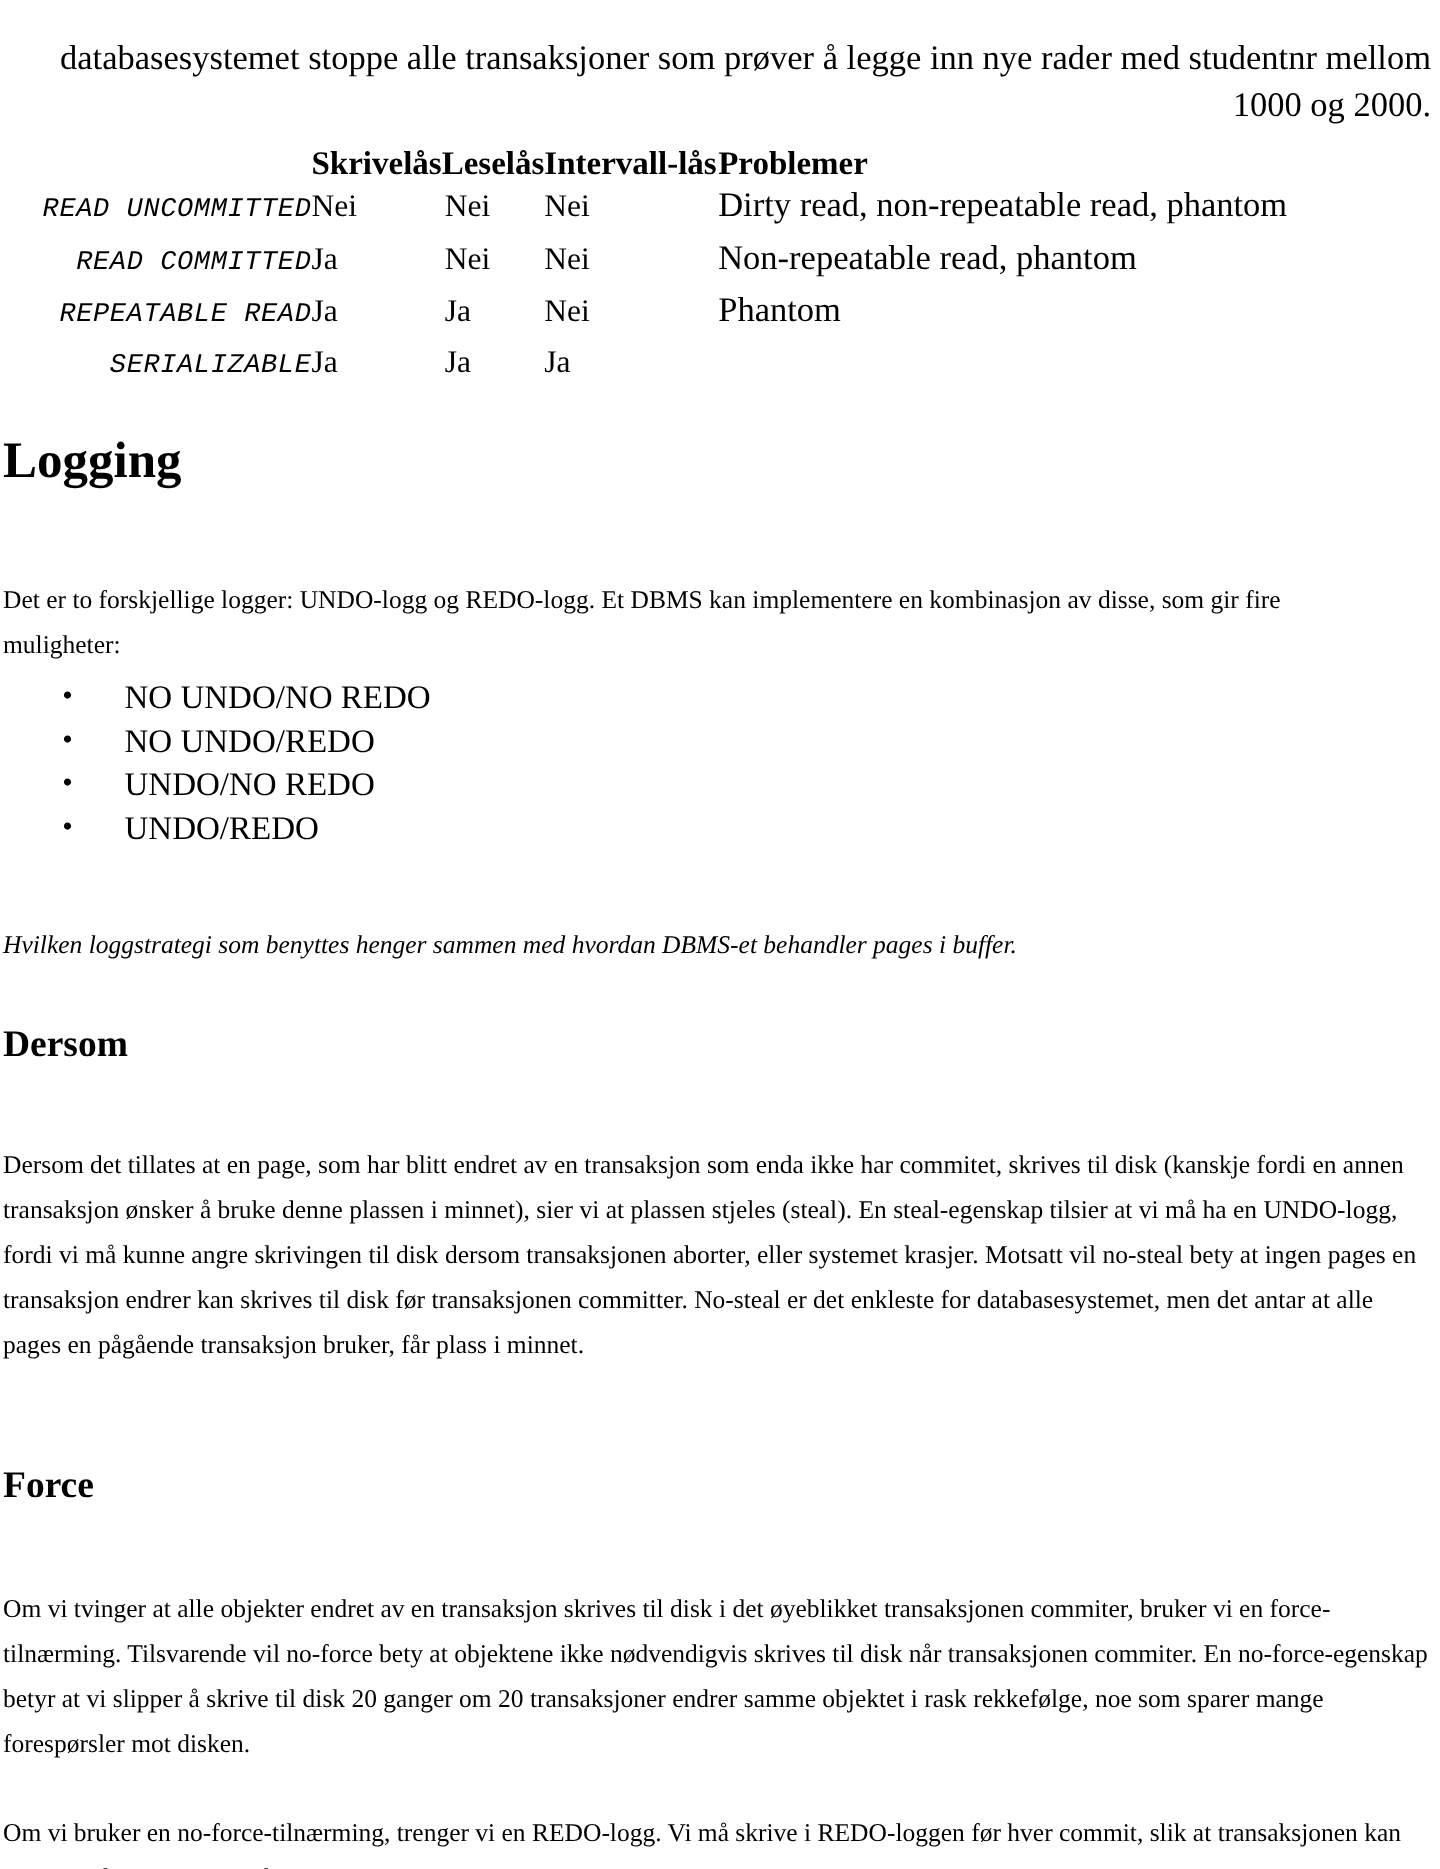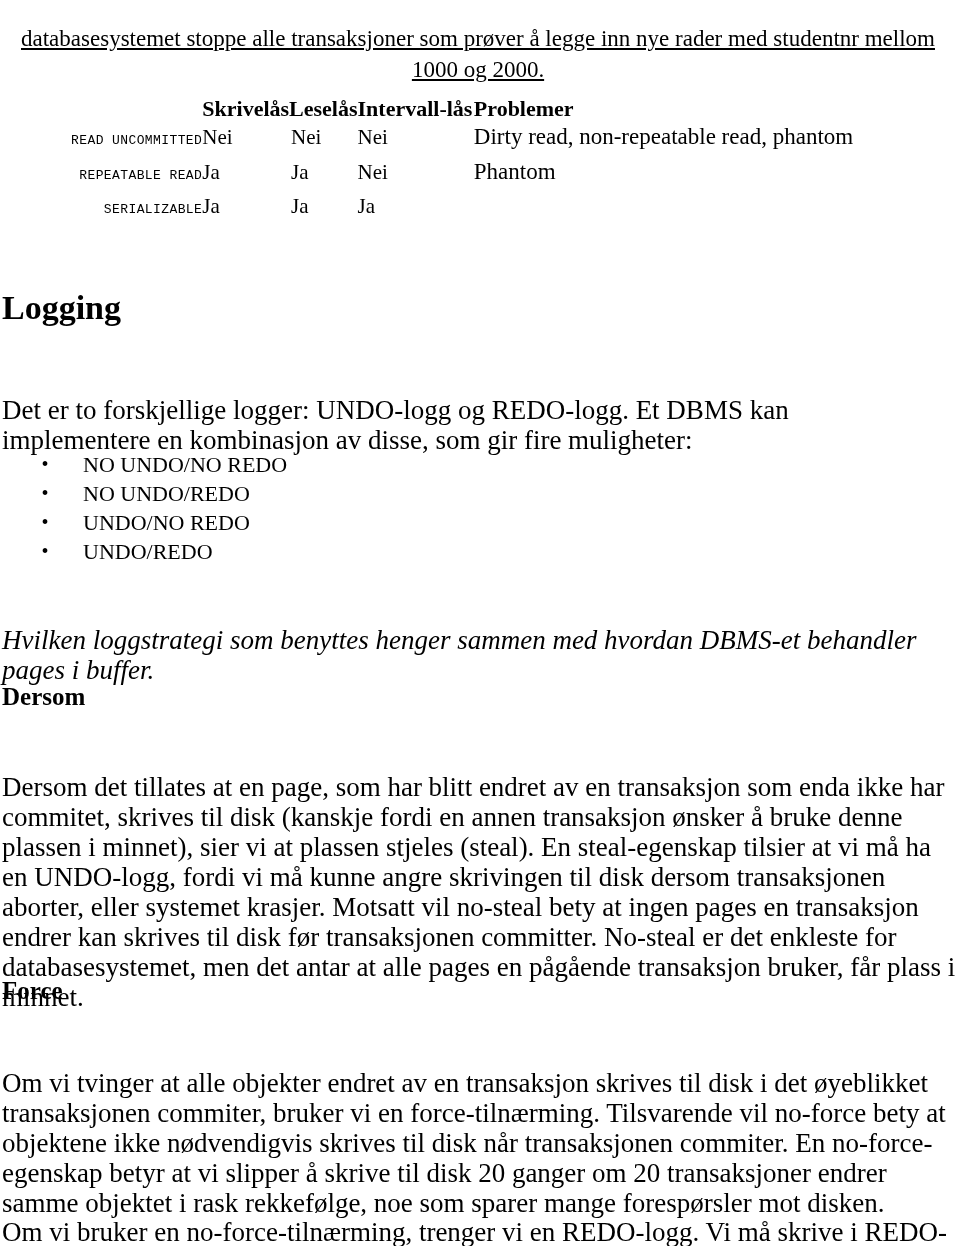--- a/index.html
+++ b/index.html
@@ -24,22 +24,21 @@
   }
 
   
   .intro {
     position: absolute;
     left: 2px;
     top: 0px;
     width: 952px;
     font-size: 23px;
     line-height: 31px;
-    text-align: center;
-    text-decoration: underline;
+    text-align: right;
   }
 
   
   .iso-table {
     position: absolute;
     left: 0px;
     top: 88px;
     width: 924px;
     border-collapse: collapse;
   }
@@ -63,25 +62,26 @@
 
   .th-write { text-align: left;  padding-left: 2px; }
   .th-read  { text-align: center;  padding-left: 0px; margin-left: 32px; }
   .th-range { text-align: left;  padding-left: 0px; }
   .th-prob  { text-align: left;  padding-left: 96px; font-family: Liberation Serif, serif; }
 
   .iso-table tbody tr { height: 35px; }
   .cell-level {
     font-family: "Liberation Mono", "DejaVu Sans Mono", monospace;
     font-weight: bold;
-    font-size: 13px;
+    font-size: 18px;
     text-align: right;
     padding-right: 6px;
     letter-spacing: 0.4px;
     white-space: nowrap;
+    font-style: italic;
   }
   .cell-val {
     font-size: 21px;
     text-align: left;
   }
   .cell-val.c2 { padding-left: 2px; }
   .cell-prob {
     font-size: 23px;
     text-align: left;
   }
@@ -104,21 +104,21 @@
     font-weight: bold;
   }
   #h-logging { top: 289px; }
   #h-steal   { top: 683px; }
   #h-force   { top: 977px; }
 
   
   .body-p {
     position: absolute;
     left: 2px;
-    font-size: 27px;
+    font-size: 17px;
     line-height: 30px;
     text-align: left;
   }
   #p-logger   { top: 368px; width: 900px; }
   #p-hvilken  { top: 598px; width: 940px; font-style: italic; }
   #p-steal    { top: 745px; width: 954px; }
   #p-force1   { top: 1041px; width: 954px; }
   #p-force2   { top: 1190px; width: 954px; }
 
   
@@ -173,20 +173,27 @@
     </thead>
     <tbody>
       <tr>
         <td class="cell-level">READ UNCOMMITTED</td>
         <td class="cell-val">Nei</td>
         <td class="cell-val c2">Nei</td>
         <td class="cell-val">Nei</td>
         <td class="cell-prob">Dirty read, non-repeatable read, phantom</td>
       </tr>
       <tr>
+        <td class="cell-level">READ COMMITTED</td>
+        <td class="cell-val">Ja</td>
+        <td class="cell-val c2">Nei</td>
+        <td class="cell-val">Nei</td>
+        <td class="cell-prob">Non-repeatable read, phantom</td>
+      </tr>
+      <tr>
         <td class="cell-level">REPEATABLE READ</td>
         <td class="cell-val">Ja</td>
         <td class="cell-val c2">Ja</td>
         <td class="cell-val">Nei</td>
         <td class="cell-prob">Phantom</td>
       </tr>
       <tr>
         <td class="cell-level">SERIALIZABLE</td>
         <td class="cell-val">Ja</td>
         <td class="cell-val c2">Ja</td>

